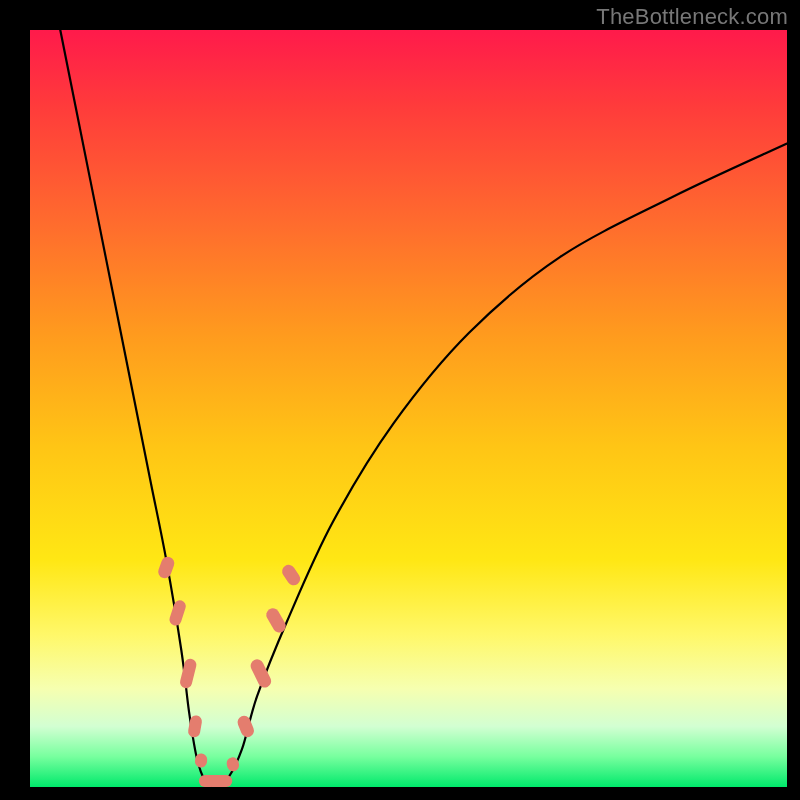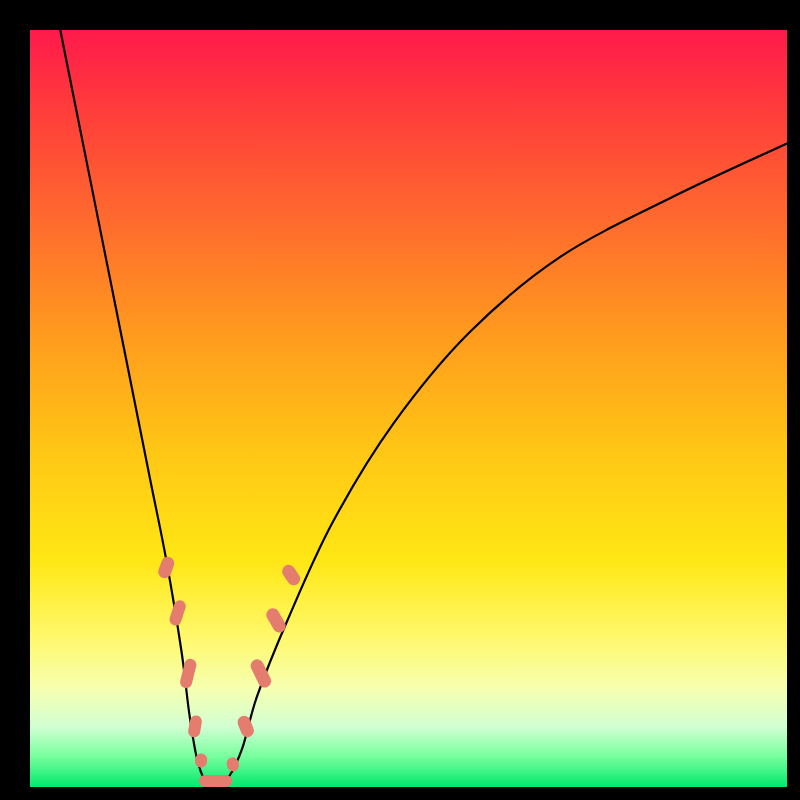--- a/index.html
+++ b/index.html
@@ -64,20 +64,21 @@
   }
   .marker {
     fill: #e47d6e;
     stroke: none;
   }
 </style>
 </head>
 <body>
 
 <div class="frame">
+  <div class="watermark">TheBottleneck.com</div>
 
   <div class="plot-area">
     <svg class="curve" viewBox="0 0 757 757" preserveAspectRatio="none">
       <path id="curve-path" d="M 30.28 0 C 32.803333333333335 12.616666666666655, 40.373333333333335 50.4666666666666, 45.42 75.69999999999993 C 50.46666666666667 100.93333333333327, 55.513333333333335 126.16666666666663, 60.56 151.39999999999998 C 65.60666666666667 176.63333333333333, 70.65333333333334 201.86666666666667, 75.7 227.10000000000002 C 80.74666666666667 252.33333333333337, 85.79333333333334 277.56666666666666, 90.84 302.8 C 95.88666666666667 328.03333333333336, 100.93333333333334 353.26666666666665, 105.98 378.5 C 111.02666666666667 403.73333333333335, 116.07333333333334 428.96666666666664, 121.12 454.2 C 126.16666666666667 479.43333333333334, 131.2133333333333 502.1433333333333, 136.26 529.9 C 141.30666666666667 557.6566666666666, 147.615 595.5066666666667, 151.4 620.74 C 155.185 645.9733333333334, 156.44666666666666 663.6366666666667, 158.97 681.3 C 161.49333333333334 698.9633333333333, 164.01666666666665 715.365, 166.54 726.72 C 169.06333333333333 738.075, 171.58666666666667 744.3833333333333, 174.11 749.43 C 176.63333333333335 754.4766666666666, 177.895 757, 181.68 757 C 185.465 757, 191.7733333333333 755.7383333333332, 196.82 749.43 C 201.86666666666667 743.1216666666667, 206.91333333333336 733.0283333333333, 211.96 719.15 C 217.00666666666666 705.2716666666666, 219.53 687.6083333333333, 227.1 666.16 C 234.67 644.7116666666666, 244.76333333333332 619.4783333333334, 257.38 590.46 C 269.99666666666667 561.4416666666667, 285.13666666666666 524.8533333333334, 302.8 492.05 C 320.46333333333337 459.24666666666667, 340.65000000000003 425.1816666666667, 363.36 393.64 C 386.07 362.0983333333333, 411.3033333333333 330.5566666666667, 439.05999999999995 302.8 C 466.8166666666666 275.04333333333335, 495.835 249.81000000000003, 529.9 227.10000000000002 C 563.9649999999999 204.39000000000001, 605.5999999999999 185.46499999999995, 643.4499999999999 166.53999999999996 C 681.3 147.61499999999998, 738.075 122.38166666666672, 757 113.55000000000007"></path>
       <g id="markers-group">
           <rect class="marker" x="-6.5" y="-11" width="13" height="22" rx="6.5" ry="6.5" transform="translate(136.26 537.47) rotate(20)"></rect>
           <rect class="marker" x="-6" y="-13" width="12" height="26" rx="6" ry="6" transform="translate(147.615 582.89) rotate(18)"></rect>
           <rect class="marker" x="-6" y="-15" width="12" height="30" rx="6" ry="6" transform="translate(158.213 643.45) rotate(14)"></rect>
           <rect class="marker" x="-6" y="-11" width="12" height="22" rx="6" ry="6" transform="translate(165.026 696.44) rotate(10)"></rect>
           <rect class="marker" x="-6" y="-7" width="12" height="14" rx="6" ry="6" transform="translate(171.082 730.505) rotate(6)"></rect>

